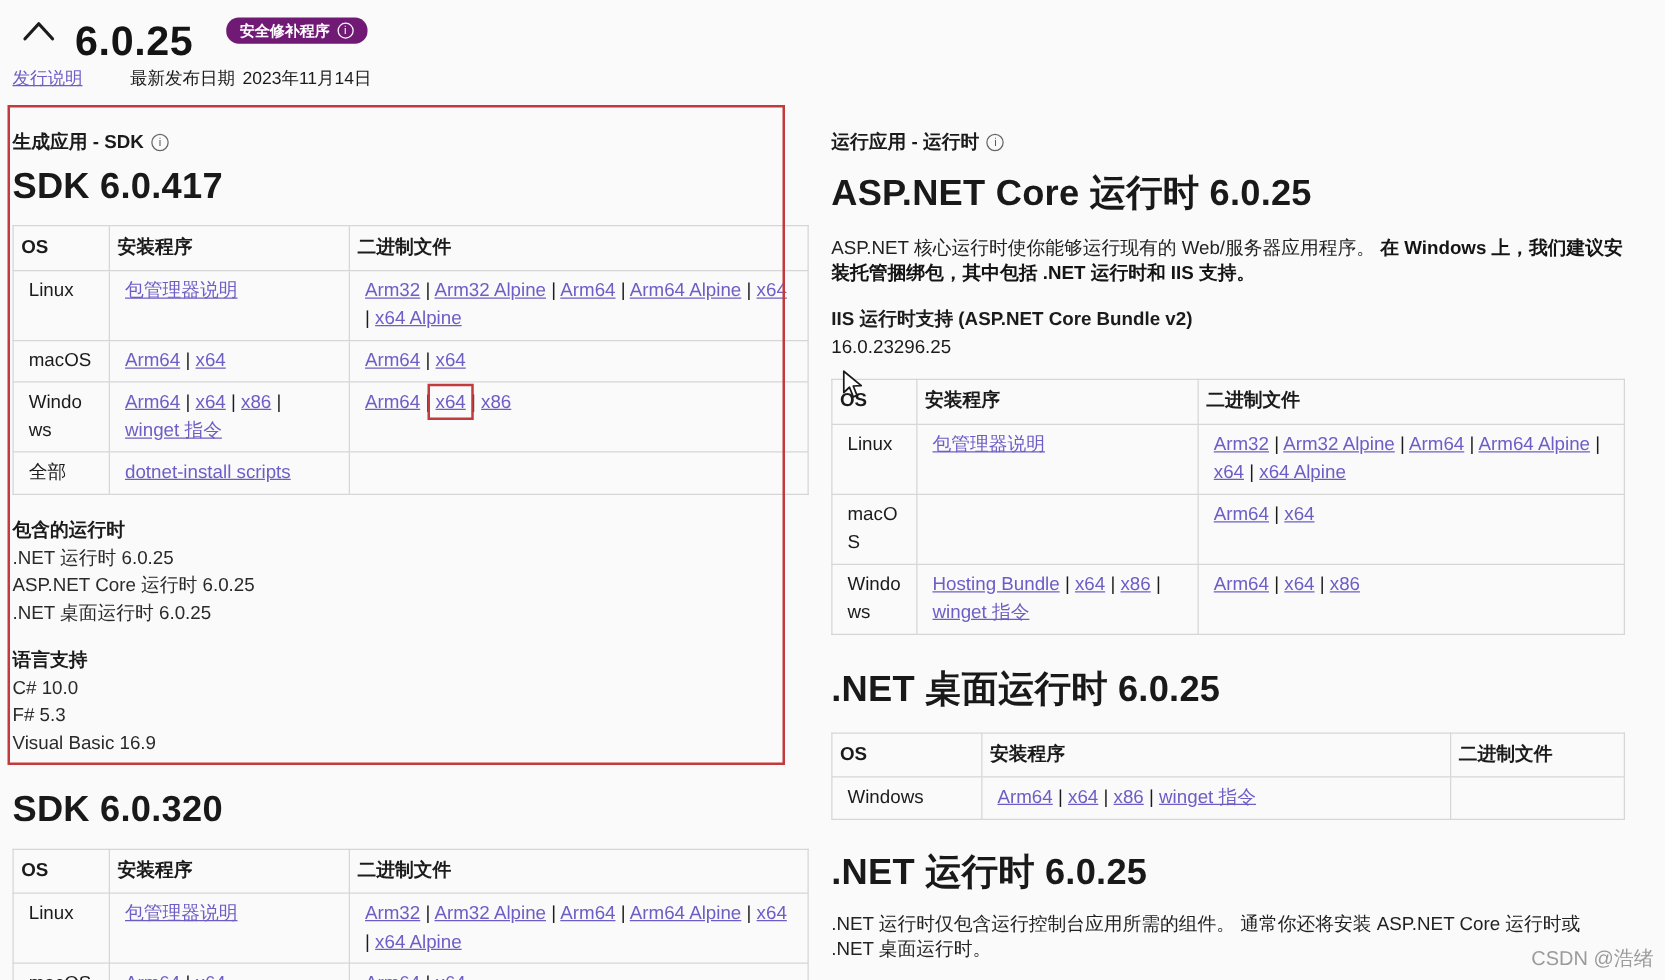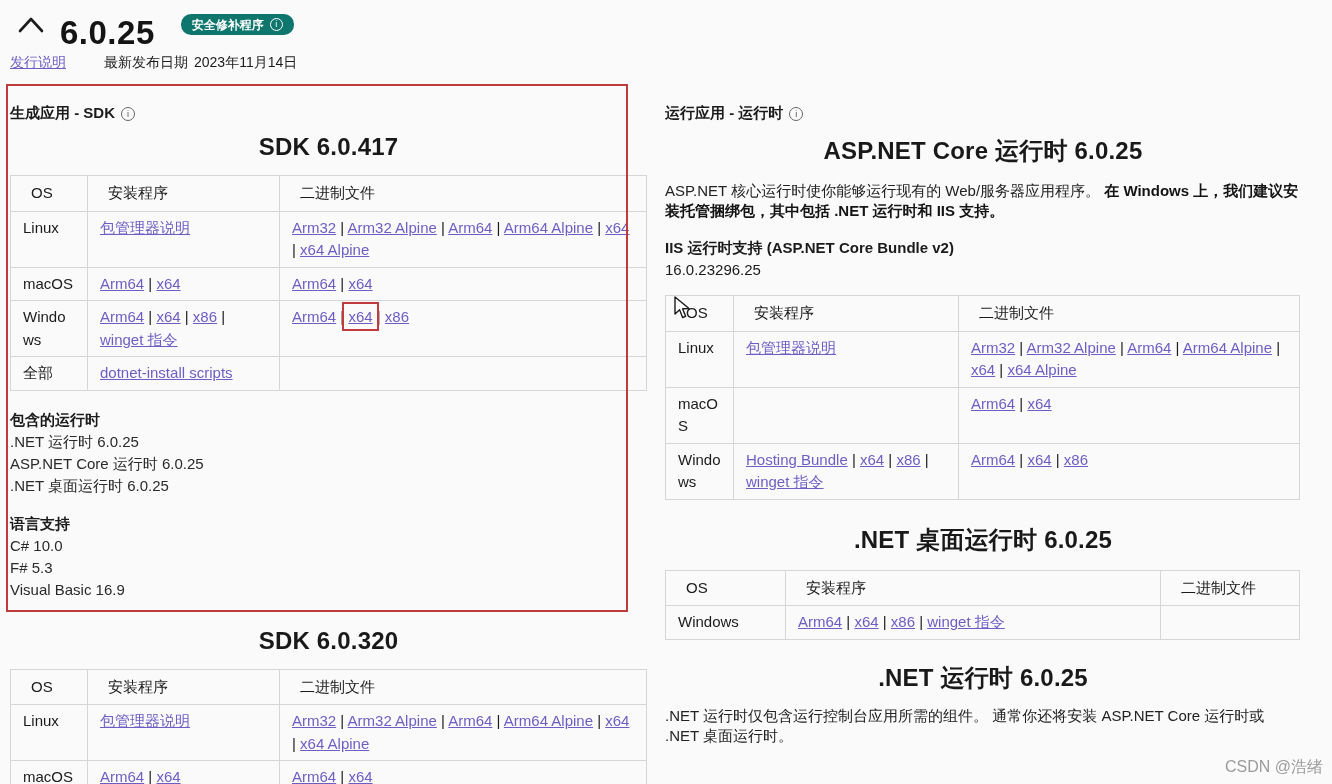--- a/index.html
+++ b/index.html
@@ -9,21 +9,21 @@
     background:#fafafa; overflow:hidden;
     font-family:"Liberation Sans","DejaVu Sans",sans-serif;
     color:#1b1b1b;
   }
   
   .hdr-row { position:absolute; top:2px; left:16px; display:flex; align-items:flex-start;margin-top:12px; }
   .chev { width:30px; height:24px; margin-right:14px; cursor:pointer; }
   .page-title { font-size:33px; font-weight:600; color:#141414; letter-spacing:.5px; }
   .badge {
     margin-left:26px; display:inline-flex; align-items:center; gap:6px;
-    background:#0f766e; color:#fff; font-size:12px; font-weight:700;
+    background:#701a75; color:#fff; font-size:12px; font-weight:700;
     padding:4px 11px; border-radius:10px; line-height:1;
   }
   .badge-info {
     display:inline-flex; width:13px; height:13px; border:1px solid #fff; border-radius:50%;
     align-items:center; justify-content:center; font-size:9px; font-weight:400; font-style:normal;
   }
   .meta-row { position:absolute; top:54px; left:10px; display:flex; align-items:baseline; font-size:14px; }
   .rel-link { color:#6d5ec6; text-decoration:underline; cursor:pointer; }
   .meta-label { font-weight:400; margin-left:38px; }
   .meta-date { margin-left:6px; }
@@ -31,35 +31,35 @@
   
   .col { position:absolute; top:104px; }
   .col-left  { left:10px;  width:637px; }
   .col-right { left:665px; width:636px; }
 
   .section-label { font-size:15px; font-weight:700; color:#1b1b1b; display:flex; align-items:center; gap:6px; }
   .info-icon {
     display:inline-flex; width:14px; height:14px; border:1px solid #666; border-radius:50%;
     align-items:center; justify-content:center; font-size:9px; color:#555; font-weight:400;
   }
-  h2 { font-size:24px; font-weight:700; color:#191919; margin-top:10px; letter-spacing:.2px;text-align:center; }
+  h2 { font-size:29px; font-weight:700; color:#191919; margin-top:10px; letter-spacing:.2px; }
   .col-right h2 { margin-top:12px; }
   h2.gap-lg { margin-top:26px; }
   h2.gap-md { margin-top:24px; }
   h2.gap-rt { margin-top:22px; }
 
   
   table.dl-table { border-collapse:collapse; margin-top:14px; background:transparent; table-layout:fixed; }
   .t-left  { width:637px; }
   .t-right { width:635px; }
   .dl-table th, .dl-table td {
     border:1px solid #d6d6d6; text-align:left; vertical-align:top;
     font-size:15px; padding:5px 12px; line-height:1.5; word-wrap:break-word;
   }
-  .dl-table th { font-weight:400; padding:6px 20px; }
+  .dl-table th { font-weight:700; padding:6px 6px; }
   .dl-table a.lnk { color:#6d5ec6; text-decoration:underline; cursor:pointer; }
   .dl-table a.boxed { outline:2px solid #c23b3c; outline-offset:4px; }
 
   
   .subsec { margin-top:18px; font-size:15px; }
   .subsec + .subsec { margin-top:16px; }
   .subsec-title { font-weight:700; line-height:22px; }
   .subsec-line { line-height:22px; color:#2a2a2a; }
 
   

